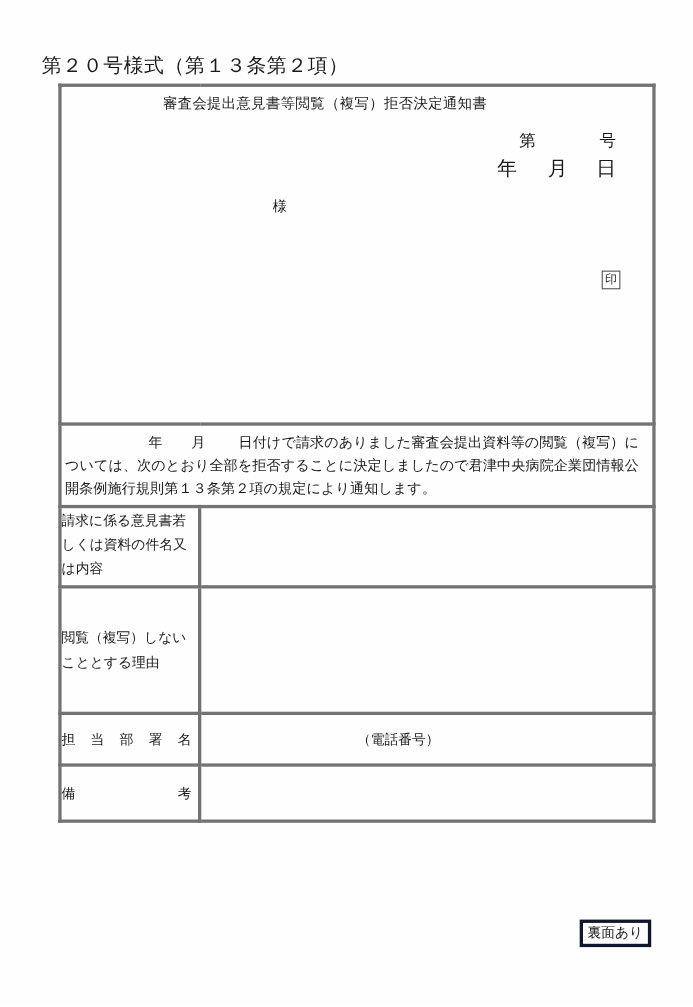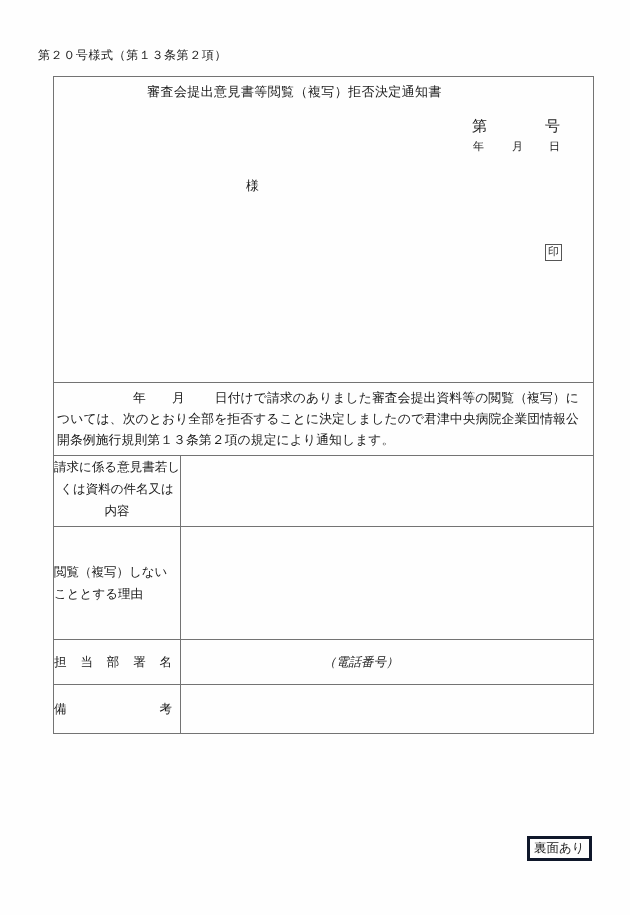--- a/index.html
+++ b/index.html
@@ -19,36 +19,36 @@
     position: absolute;
     inset: 0;
     background: #fefefe;
   }
 
   
   .form-no {
     position: absolute;
     left: 38px;
     top: 47px;
-    font-size: 12px;
+    font-size: 18px;
     letter-spacing: 0.6px;
     white-space: nowrap;
   }
 
   
   .form-table {
     position: absolute;
     left: 53px;
     top: 76px;
     width: 540px;
     border-collapse: collapse;
     table-layout: fixed;
   }
   .form-table td {
-    border: 1px solid #737373;
+    border: 3px solid #737373;
     padding: 0;
     vertical-align: top;
     font-size: 12.5px;
   }
 
   
   .head-cell {
     height: 305px;
     position: relative;
   }
@@ -67,21 +67,21 @@
     top: 40px;
     right: 33px;
     font-size: 15px;
     white-space: nowrap;
   }
   .doc-number .sp-wide { display: inline-block; width: 58px; }
   .doc-date {
     position: absolute;
     top: 62px;
     right: 33px;
-    font-size: 11px;
+    font-size: 18px;
     white-space: nowrap;
   }
   .doc-date .sp-mid { display: inline-block; width: 28px; }
   .doc-date .sp-mid2 { display: inline-block; width: 26px; }
   .addressee {
     position: absolute;
     top: 100px;
     left: 192px;
     font-size: 13px;
   }
@@ -120,21 +120,21 @@
 
   
   .label-cell {
     width: 127px;
     padding: 7px 5px 6px 6px;
     font-size: 12.5px;
     line-height: 22px;
   }
   .label-cell.mid { vertical-align: middle; }
   .value-cell { padding: 6px 8px; }
-  .row-1 td { height: 70px; text-align: center; }
+  .row-1 td { height: 70px; }
   .row-2 td { height: 112px; }
   .row-3 td { height: 44px; vertical-align: middle; }
   .row-4 td { height: 48px; vertical-align: middle; margin-left: 31px; }
 
   .spread-5 {
     display: inline-block;
     width: 118px;
     text-align: justify;
     text-align-last: justify;
   }
@@ -142,21 +142,20 @@
     display: inline-block;
     width: 118px;
     text-align: justify;
     text-align-last: justify;
   }
   .phone-note {
     display: block;
     text-align: center;
     font-size: 12.5px;
     padding-right: 52px;
-    font-style: italic;
   }
 
   
   .back-note {
     position: absolute;
     left: 527px;
     top: 836px;
     border: 3px solid #0f172a;
     padding: 1px 4px 2px 4px;
     font-size: 12.5px;

